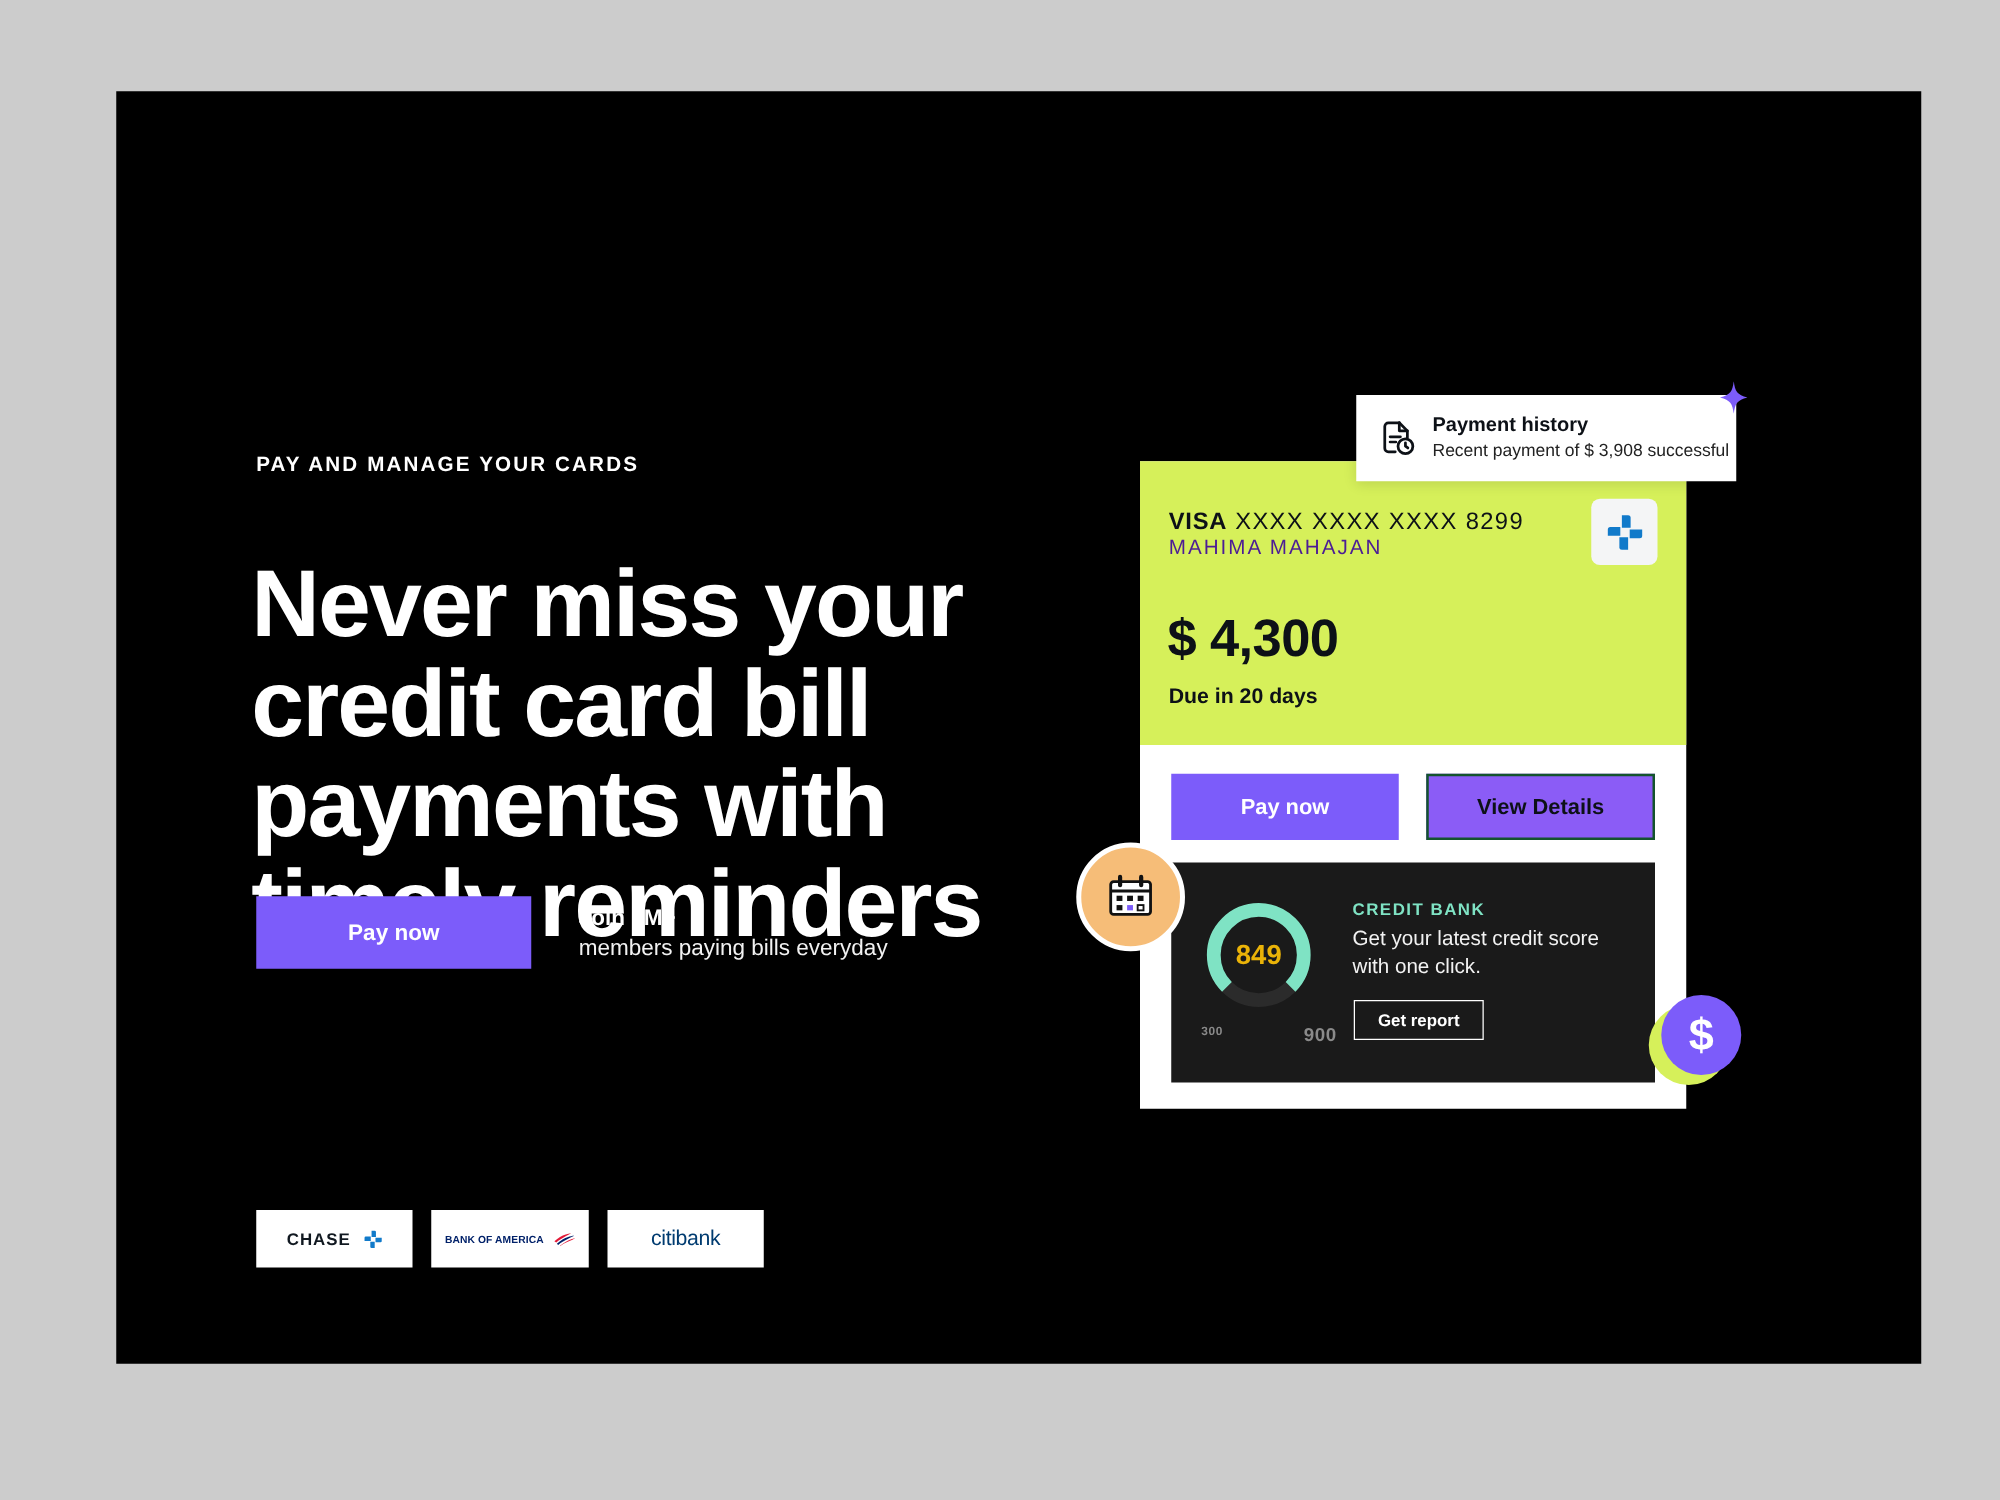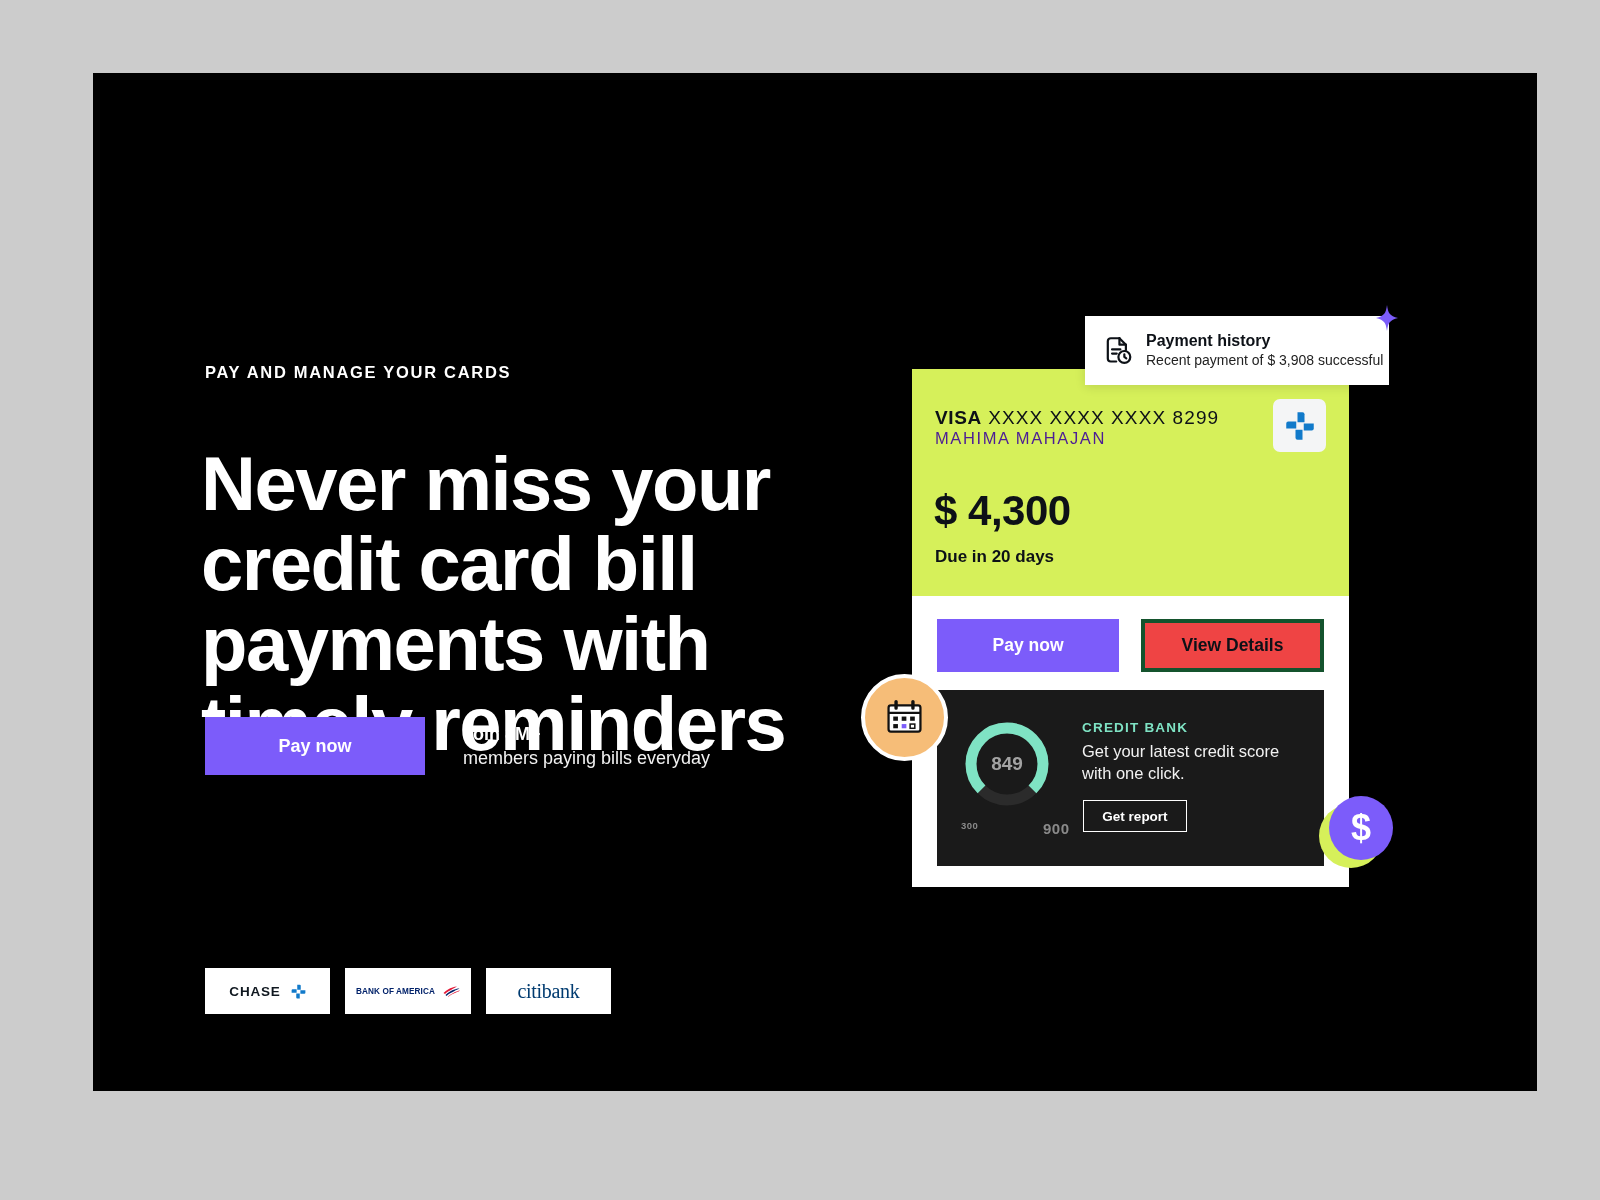--- a/index.html
+++ b/index.html
@@ -146,21 +146,21 @@
   .chase-wordmark {
     display: flex; align-items: center; gap: 10px;
   }
   .chase-text {
     font-size: 13.5px; font-weight: bold; letter-spacing: 0.8px; color: #101820;
   }
   .boa-wrap { display:flex; align-items:center; gap:8px; }
   .boa-text {
     font-size: 8.2px; font-weight: bold; letter-spacing: 0.1px; color: #012169;
   }
-  .citi-text { font-size: 20px; color: #003b70; letter-spacing: -0.3px; font-family: Liberation Serif, serif; }
+  .citi-text { font-size: 17px; color: #003b70; letter-spacing: -0.3px; }
   .citi-red { color: #003b70; }
 
   
   .widget {
     position: absolute;
     left: 819px; top: 296px;
     width: 437px; height: 518px;
     background: #ffffff;
   }
   .card-green {
@@ -221,23 +221,23 @@
     color: #ffffff;
     border: none;
     font-size: 17.5px;
     font-weight: bold;
     display: flex; align-items: center; justify-content: center;
     cursor: pointer;
     font-family: "Liberation Sans", sans-serif;
   }
   .view-details {
     width: 183px; height: 53px;
-    background: #ef4444;
+    background: #8b5cf6;
     color: #0d1117;
-    border: 4px solid #14532d;
+    border: 2px solid #14532d;
     font-size: 17.5px;
     font-weight: bold;
     display: flex; align-items: center; justify-content: center;
     cursor: pointer;
     font-family: "Liberation Sans", sans-serif;
   }
 
   .score-panel {
     position: absolute;
     left: 25px; top: 321px;
@@ -245,22 +245,22 @@
     background: #1a1a1a;
   }
   .gauge {
     position: absolute; left: 22px; top: 26px;
     width: 96px; height: 96px;
   }
   .gauge-value {
     position: absolute;
     left: 0; top: 0; width: 96px; height: 96px;
     display: flex; align-items: center; justify-content: center;
-    color: #a3a3a3;
-    font-size: 19px;
+    color: #eab308;
+    font-size: 22px;
     font-weight: bold;
   }
   .gauge-min {
     position: absolute; left: 24px; top: 130px;
     color: #8a8a8a; font-size: 9.5px; font-weight: bold; letter-spacing: 0.5px;
   }
   .gauge-max {
     position: absolute; left: 106px; top: 130px;
     color: #8a8a8a; font-size: 15px; font-weight: bold; letter-spacing: 0.5px;
   }

